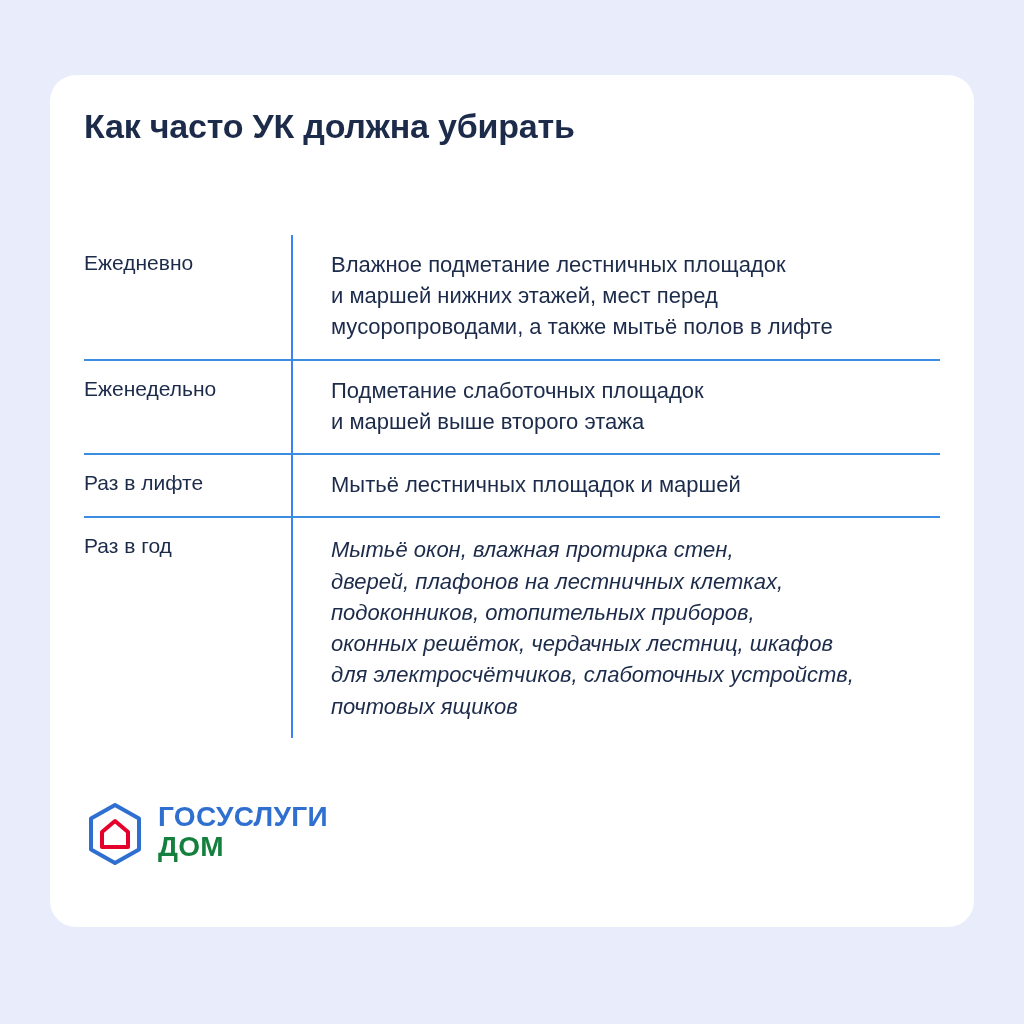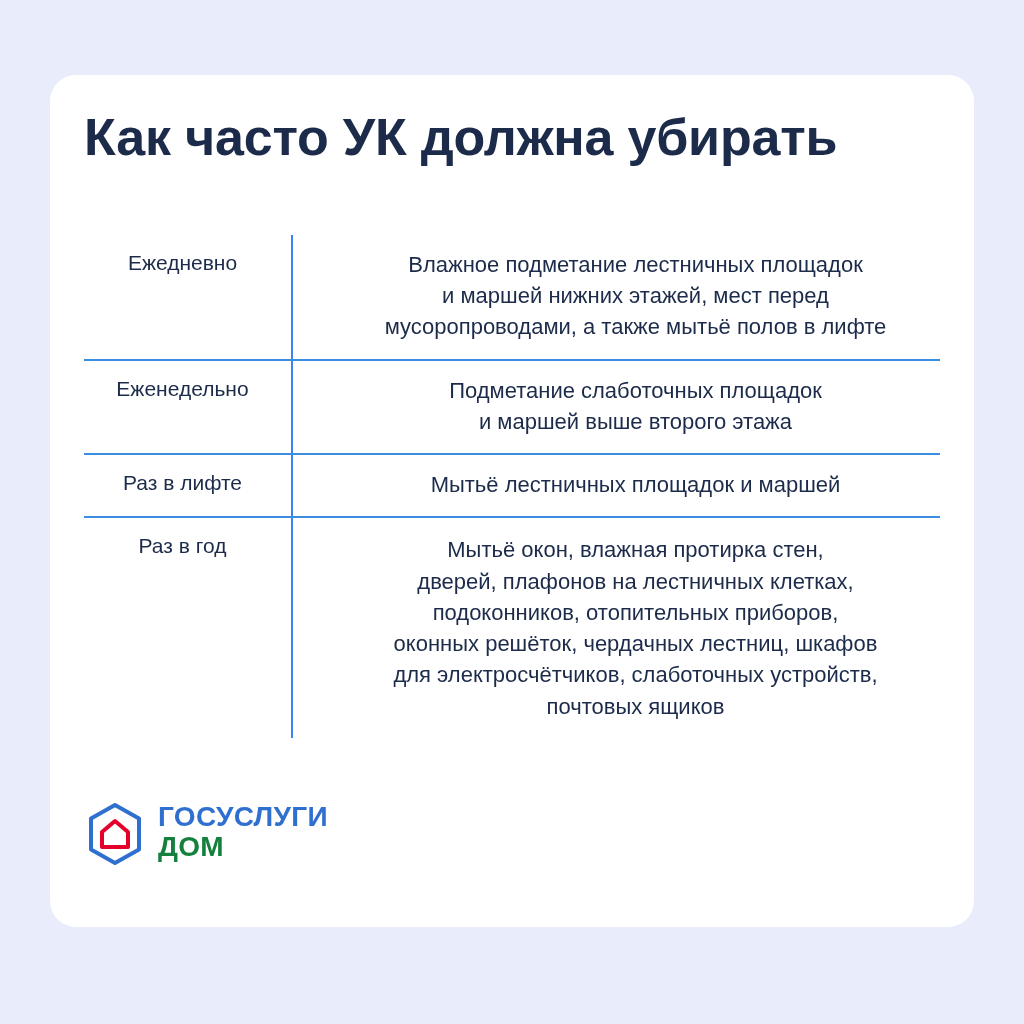--- a/index.html
+++ b/index.html
@@ -20,37 +20,36 @@
     width: 924px;
     height: 852px;
     background: #ffffff;
     border-radius: 26px;
     box-sizing: border-box;
   }
   .title {
     position: absolute;
     left: 34px;
     top: 32px;
-    font-size: 52px;
+    font-size: 34px;
     font-weight: bold;
     color: #1c2b4a;
     letter-spacing: -0.2px;
     white-space: nowrap;
   }
   .table {
     position: absolute;
     left: 34px;
     top: 160px;
     width: 856px;
   }
   .row {
     display: flex;
     align-items: stretch;
     border-bottom: 2px solid #3a8de0;
-    text-align: center;
   }
   .row:last-child {
     border-bottom: none;
   }
   .row-freq {
     width: 207px;
     flex: 0 0 207px;
     box-sizing: border-box;
     padding: 14px 10px 16px 0;
     font-size: 21px;
@@ -60,21 +59,21 @@
   .row-desc {
     flex: 1 1 auto;
     box-sizing: border-box;
     border-left: 2px solid #3b82f6;
     padding: 14px 0 16px 38px;
     font-size: 22px;
     color: #1c2b4a;
     line-height: 1.42;
     white-space: pre-line;
   }
-  .row.tall .row-desc { padding-top: 16px; }
+  .row.tall .row-desc { padding-top: 16px; font-style: italic; }
 
   .logo {
     position: absolute;
     left: 36px;
     top: 728px;
     display: flex;
   }
   .logo-mark {
     width: 58px;
     height: 62px;

